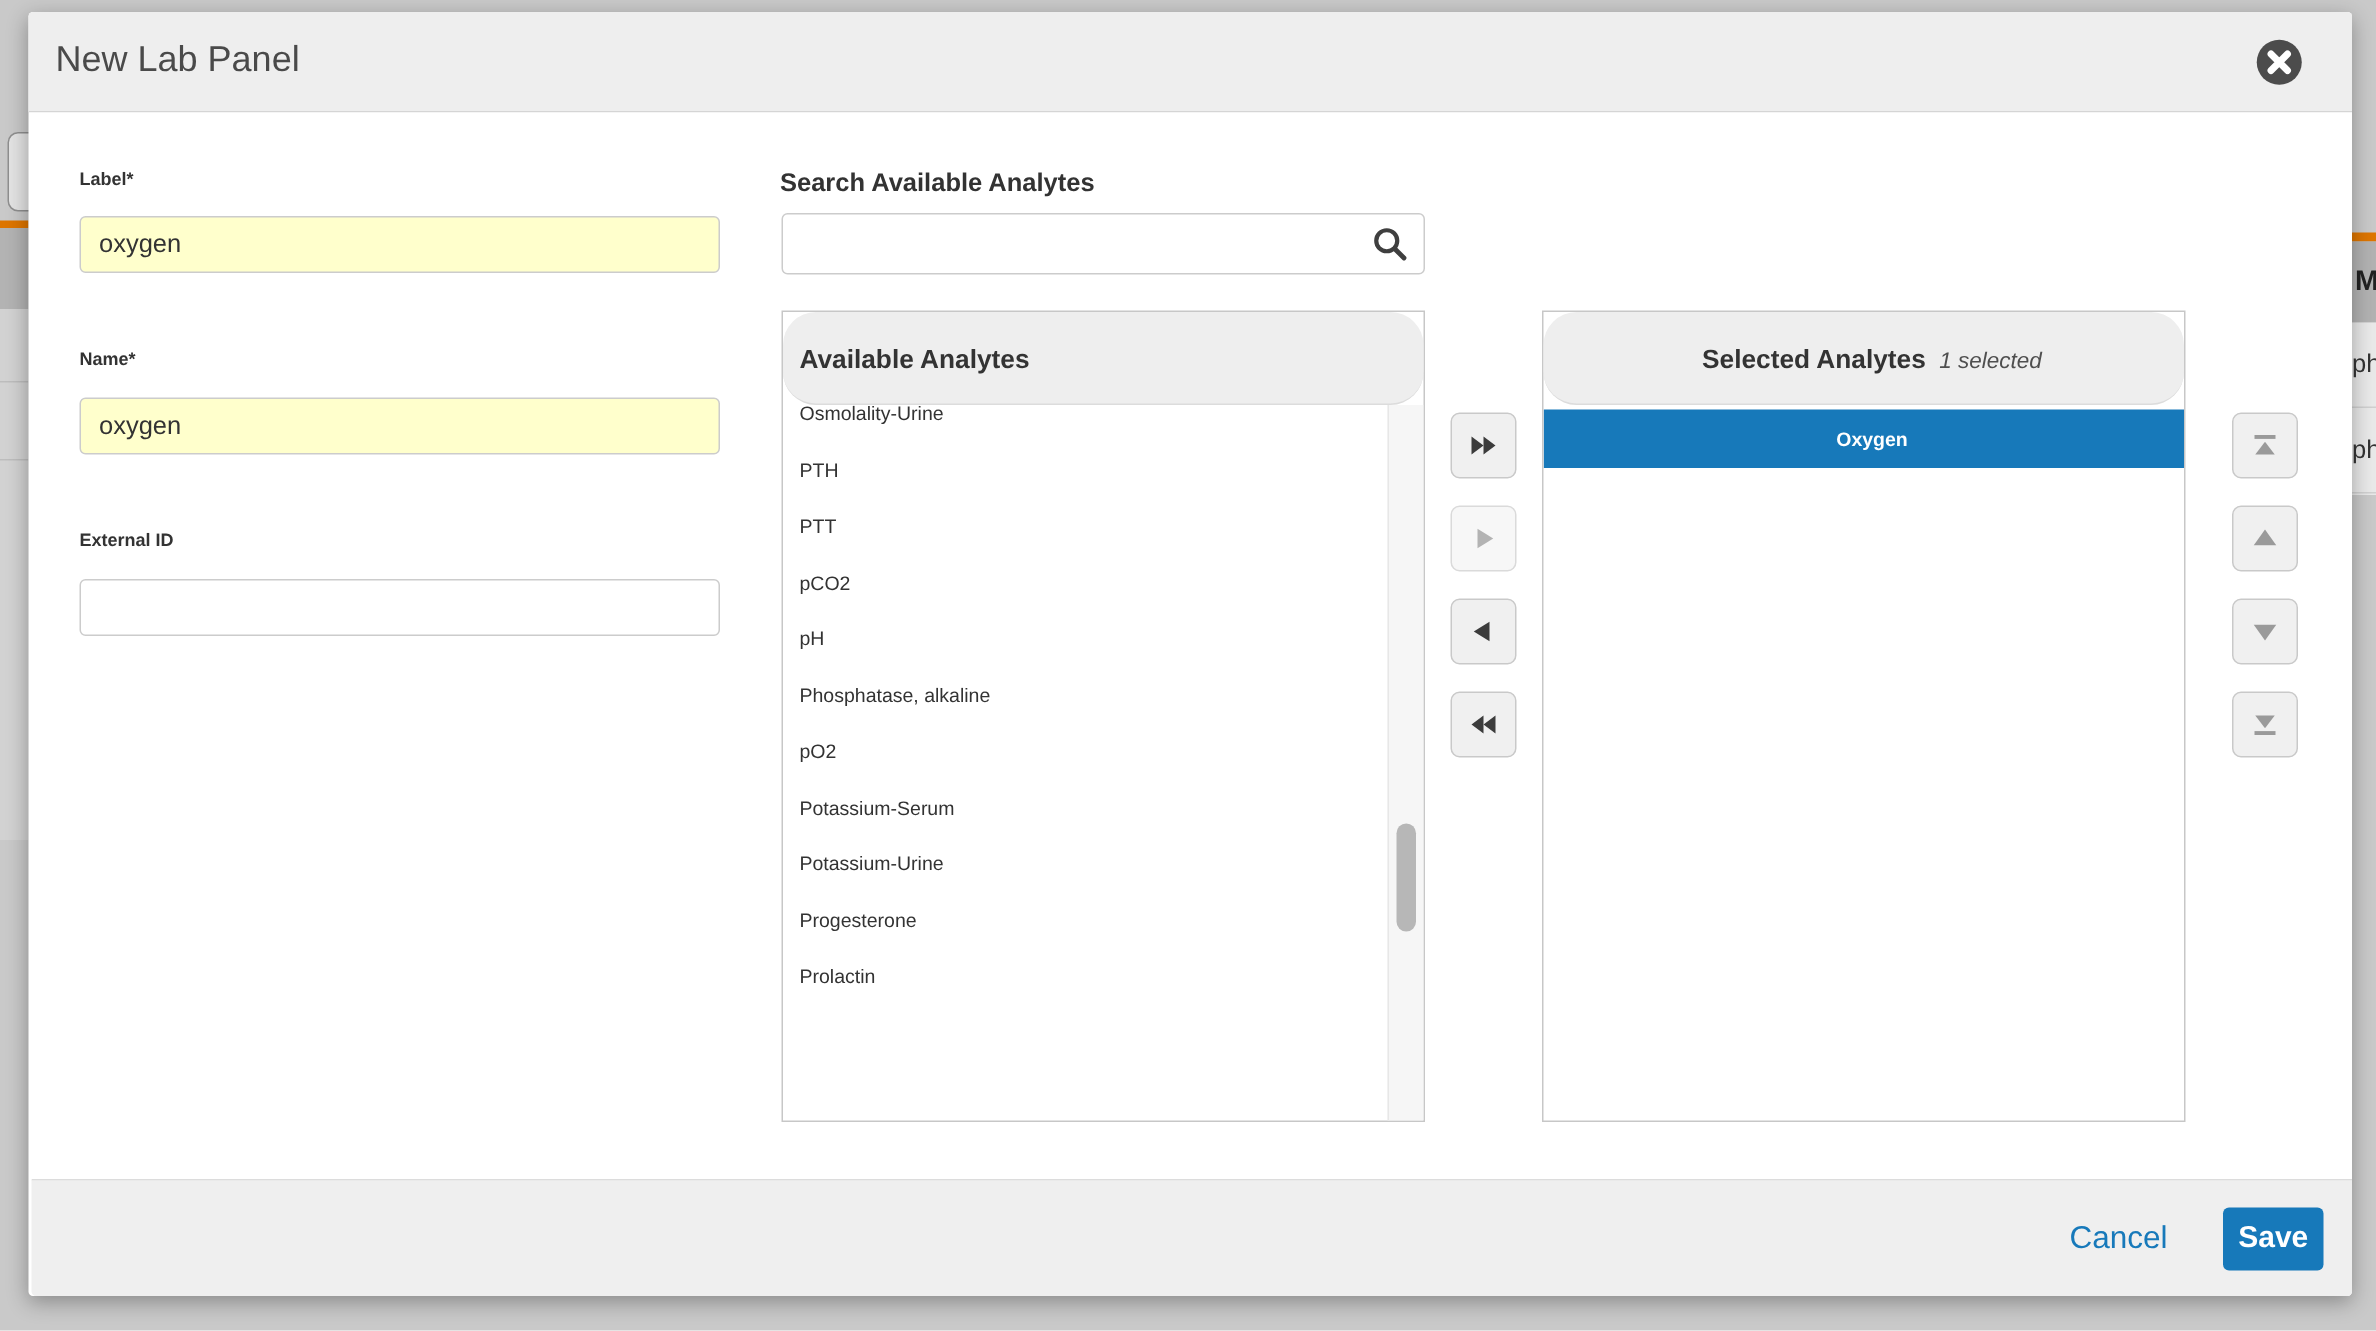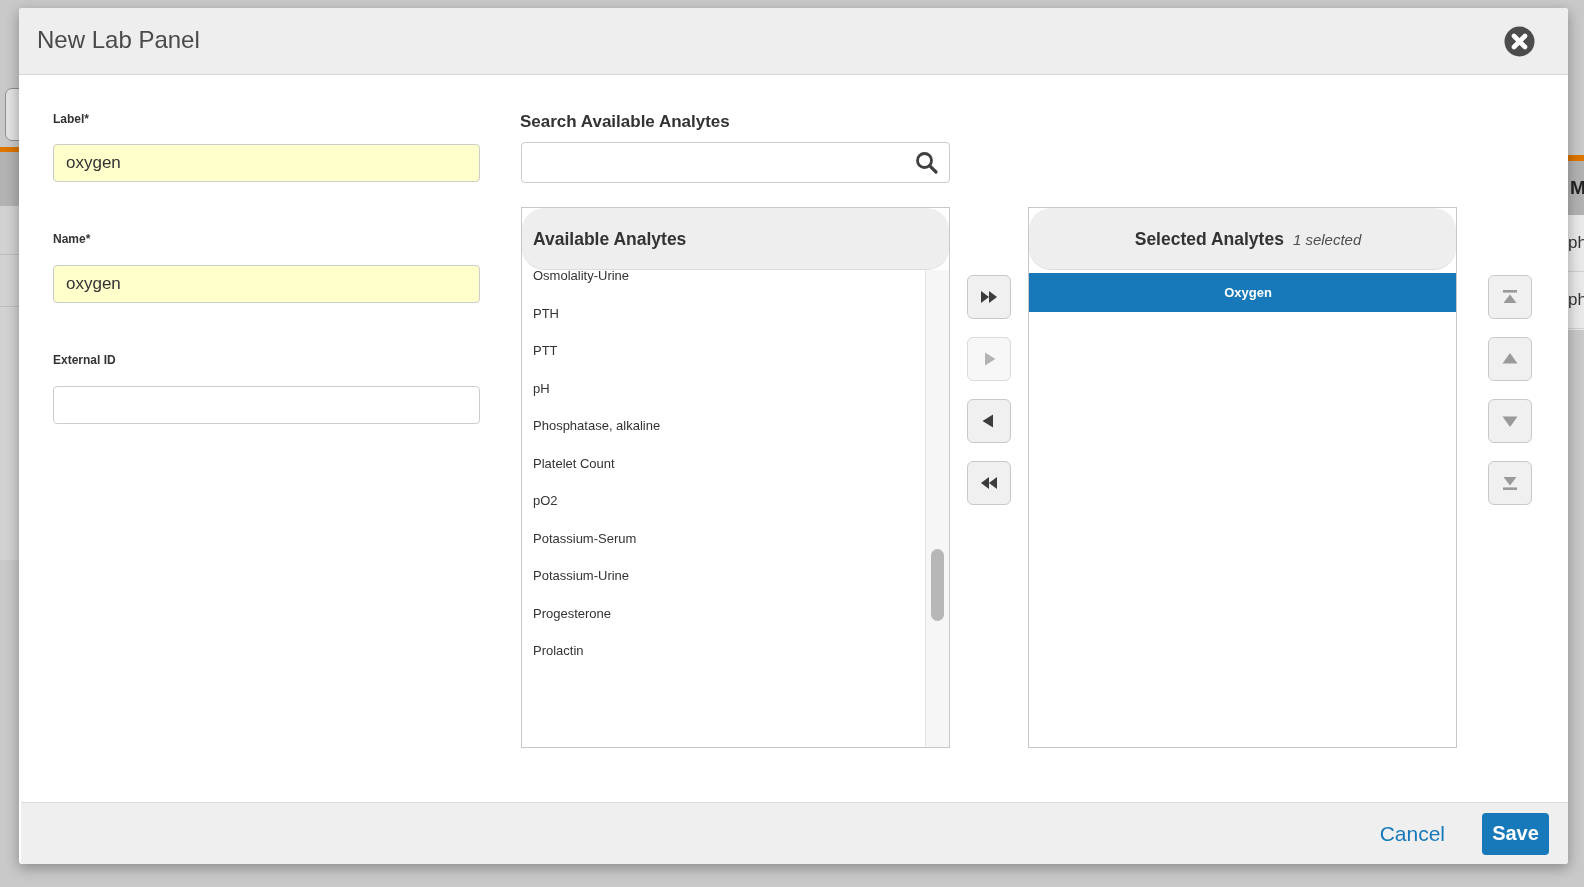--- a/index.html
+++ b/index.html
@@ -39,21 +39,21 @@
   }
   .modal-title {
     position:absolute; left:18px; top:18px;
     font-size:24px; color:#4a4a4a; font-weight:400;
   }
   .modal-close {
     position:absolute; right:33px; top:18px; width:31px; height:31px;
     background:none; border:none; cursor:pointer; padding:0;
   }
   .modal-footer {
-    position:absolute; left:2px; bottom:0; right:0; height:62px;
+    position:absolute; left:2px; bottom:0; right:0; height:78px;
     background:#efefef; border-top:1px solid #dcdcdc;
     border-radius:0 0 3px 3px;
     display:flex; align-items:center; justify-content:flex-end;
   }
   .cancel-link {
     background:none; border:none; cursor:pointer;
     color:#1779ba; font-size:21px; margin-right:37px;
     font-family:"Liberation Sans", sans-serif;
   }
   .save-btn {
@@ -180,23 +180,23 @@
         <line x1="15.8" y1="15.8" x2="22" y2="22" stroke="#3f3f3f" stroke-width="3.2" stroke-linecap="round"></line>
       </svg>
     </div>
 
     <div class="list-box avail">
       <div class="list-head">Available Analytes</div>
       <div class="list-body">
           <div class="list-item">Osmolality-Urine</div>
           <div class="list-item">PTH</div>
           <div class="list-item">PTT</div>
+          <div class="list-item">pCO2</div>
           <div class="list-item">pH</div>
           <div class="list-item">Phosphatase, alkaline</div>
-          <div class="list-item">Platelet Count</div>
           <div class="list-item">pO2</div>
           <div class="list-item">Potassium-Serum</div>
           <div class="list-item">Potassium-Urine</div>
           <div class="list-item">Progesterone</div>
           <div class="list-item">Prolactin</div>
         </div>
       <div class="scroll-track">
         <div class="scroll-thumb"></div>
       </div>
     </div>

